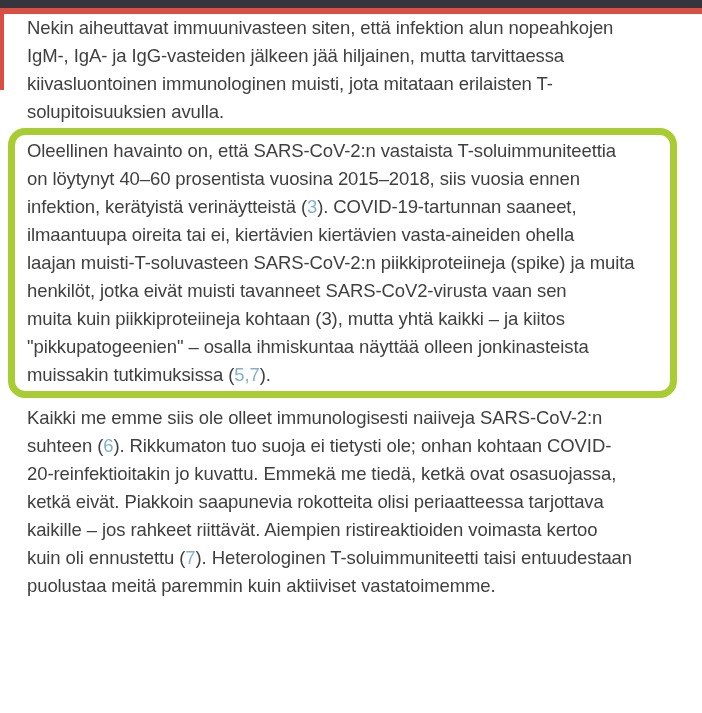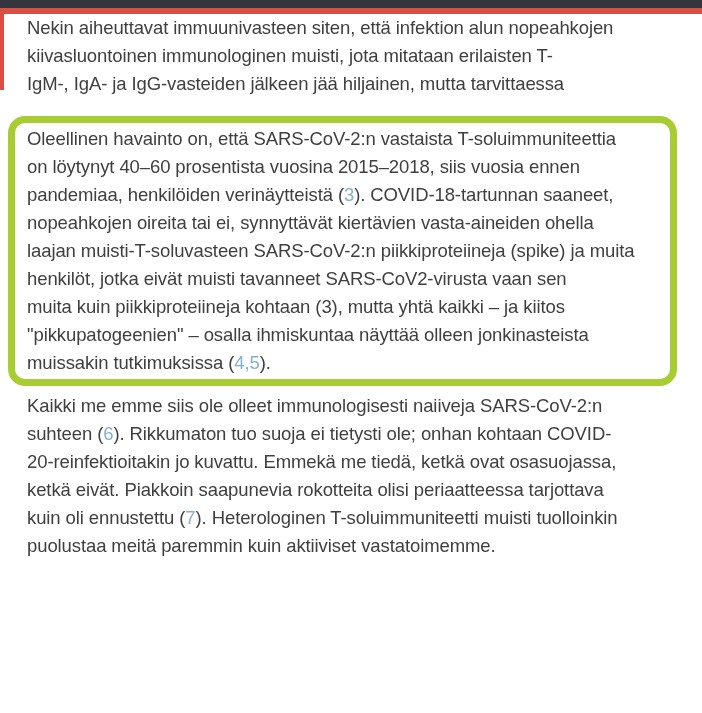--- a/index.html
+++ b/index.html
@@ -47,21 +47,21 @@
     letter-spacing: -0.1px;
   }
   .paragraph .line,
   .highlight-box .line {
     white-space: nowrap;
   }
   .para-intro { margin-top: 0; }
   .highlight-box {
     box-sizing: border-box;
     margin-left: -19px;
-    margin-top: 18px;
+    margin-top: 2px;
     width: 669px;
     border: 7px solid #a8cd32;
     border-radius: 17px;
     padding: 2px 10px 2px 12px;
     font-size: 18.5px;
     line-height: 28px;
     letter-spacing: -0.1px;
     background: #ffffff;
   }
   .para-closing { margin-top: 6px; }
@@ -74,38 +74,40 @@
 <body>
 
 <div class="page">
   <div class="top-dark-bar"></div>
   <div class="top-red-bar"></div>
   <div class="left-red-line"></div>
 
   <div class="content">
     <div class="paragraph para-intro">
         <div class="line"><span>Nekin aiheuttavat immuunivasteen siten, että infektion alun nopeahkojen</span></div>
+        <div class="line"><span>IgM-, IgA- ja IgG-vasteiden jälkeen jää hiljainen, mutta tarvittaessa</span></div>
         <div class="line"><span>kiivasluontoinen immunologinen muisti, jota mitataan erilaisten T-</span></div>
-        <div class="line"><span>IgM-, IgA- ja IgG-vasteiden jälkeen jää hiljainen, mutta tarvittaessa</span></div>
+        <div class="line"><span>solupitoisuuksien avulla.</span></div>
       </div>
 
     <div class="highlight-box">
         <div class="line"><span>Oleellinen havainto on, että SARS-CoV-2:n vastaista T-soluimmuniteettia</span></div>
         <div class="line"><span>on löytynyt 40–60 prosentista vuosina 2015–2018, siis vuosia ennen</span></div>
-        <div class="line"><span>pandemiaa, henkilöiden verinäytteistä (</span><a href="#" class="ref-link">3</a><span>). COVID-18-tartunnan saaneet,</span></div>
-        <div class="line"><span>nopeahkojen oireita tai ei, synnyttävät kiertävien vasta-aineiden ohella</span></div>
+        <div class="line"><span>infektion, kerätyistä verinäytteistä (</span><a href="#" class="ref-link">3</a><span>). COVID-19-tartunnan saaneet,</span></div>
+        <div class="line"><span>ilmaantuupa oireita tai ei, kiertävien kiertävien vasta-aineiden ohella</span></div>
         <div class="line"><span>laajan muisti-T-soluvasteen SARS-CoV-2:n piikkiproteiineja (spike) ja muita</span></div>
         <div class="line"><span>henkilöt, jotka eivät muisti tavanneet SARS-CoV2-virusta vaan sen</span></div>
         <div class="line"><span>muita kuin piikkiproteiineja kohtaan (3), mutta yhtä kaikki – ja kiitos</span></div>
         <div class="line"><span>"pikkupatogeenien" – osalla ihmiskuntaa näyttää olleen jonkinasteista</span></div>
-        <div class="line"><span>muissakin tutkimuksissa (</span><a href="#" class="ref-link">4,5</a><span>).</span></div>
+        <div class="line"><span>muissakin tutkimuksissa (</span><a href="#" class="ref-link">5,7</a><span>).</span></div>
       </div>
 
     <div class="paragraph para-closing">
         <div class="line"><span>Kaikki me emme siis ole olleet immunologisesti naiiveja SARS-CoV-2:n</span></div>
         <div class="line"><span>suhteen (</span><a href="#" class="ref-link">6</a><span>). Rikkumaton tuo suoja ei tietysti ole; onhan kohtaan COVID-</span></div>
         <div class="line"><span>20-reinfektioitakin jo kuvattu. Emmekä me tiedä, ketkä ovat osasuojassa,</span></div>
         <div class="line"><span>ketkä eivät. Piakkoin saapunevia rokotteita olisi periaatteessa tarjottava</span></div>
-        <div class="line"><span>kuin oli ennustettu (</span><a href="#" class="ref-link">7</a><span>). Heterologinen T-soluimmuniteetti muisti tuolloinkin</span></div>
+        <div class="line"><span>kaikille – jos rahkeet riittävät. Aiempien ristireaktioiden voimasta kertoo</span></div>
+        <div class="line"><span>kuin oli ennustettu (</span><a href="#" class="ref-link">7</a><span>). Heterologinen T-soluimmuniteetti taisi entuudestaan</span></div>
         <div class="line"><span>puolustaa meitä paremmin kuin aktiiviset vastatoimemme.</span></div>
       </div>
   </div>
 </div>
 
 </body></html>

